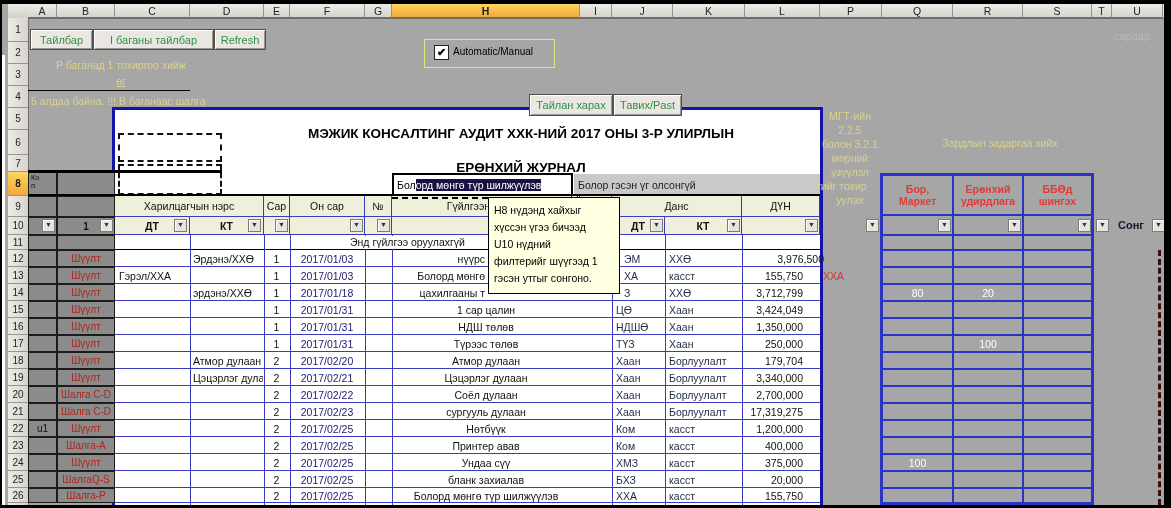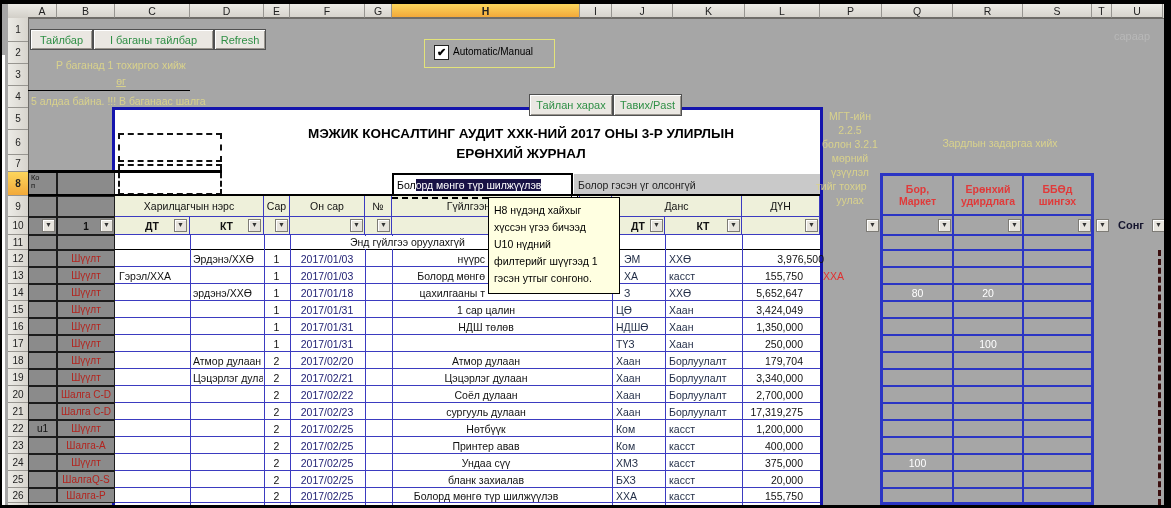--- a/index.html
+++ b/index.html
@@ -74,21 +74,21 @@
   <div class="cbox">✔</div>
   <div class="cblabel">Automatic/Manual</div>
 
   <div class="ynote" style="left:28px;top:59px;width:186px;text-align:center;">P  баганад 1 тохиргоо хийж</div>
   <div class="ynote" style="left:28px;top:75px;width:186px;text-align:center;text-decoration:underline;">өг</div>
   <div class="blk" style="left:28px;top:90px;width:162px;height:1px;"></div>
   <div class="ynote" style="left:31px;top:95px;">5 алдаа байна. !!! B баганаас шалга</div>
 
   <div class="tbl"></div>
   <div class="title" style="top:126px;">МЭЖИК КОНСАЛТИНГ АУДИТ ХХК-НИЙ 2017 ОНЫ 3-Р УЛИРЛЫН</div>
-  <div class="title" style="top:146px;">ЕРӨНХИЙ ЖУРНАЛ</div>
+  <div class="title" style="top:160px;">ЕРӨНХИЙ ЖУРНАЛ</div>
   <div class="dashbox" style="left:118px;top:133px;width:104px;height:29px;"></div>
   <div class="dashbox" style="left:118px;top:164px;width:104px;height:31px;"></div>
 
   <div class="neigh">Болор  гэсэн үг олсонгүй</div>
   <div class="h8">
       <span>Бол</span>
       <span class="sel">орд мөнгө түр шилжүүлэв</span>
     </div>
   <div class="ants"></div>
   <div class="handle"></div>
@@ -249,21 +249,21 @@
     <div class="pflag" style="left: 823px; top: 267px; height: 17px;">ХХА</div>
     <div class="abc" style="left: 28px; top: 284px; width: 29px; height: 17px;"></div>
     <div class="abc bred" style="left: 57px; top: 284px; width: 58px; height: 17px;">Шүүлт</div>
     <div class="band" style="left: 115px; top: 284px; width: 705px; height: 17px;"></div>
     <div class="dc l" style="left: 190px; top: 284px; width: 73px; height: 17px;">эрдэнэ/ХХӨ</div>
     <div class="dc c" style="left: 264px; top: 284px; width: 25px; height: 17px;">1</div>
     <div class="dc c date" style="left: 290px; top: 284px; width: 74px; height: 17px;">2017/01/18</div>
     <div class="dc r" style="left: 392px; top: 284px; width: 95px; height: 17px;">цахилгааны т</div>
     <div class="dc l acc" style="left: 621px; top: 284px; width: 44px; height: 17px;">З</div>
     <div class="dc l acc" style="left: 666px; top: 284px; width: 75px; height: 17px;">ХХӨ</div>
-    <div class="dc r amt" style="left: 742px; top: 284px; width: 77px; height: 17px;">5,652,647</div>
+    <div class="dc r amt" style="left: 742px; top: 284px; width: 77px; height: 17px;">3,712,799</div>
     <div class="abc" style="left: 28px; top: 301px; width: 29px; height: 17px;"></div>
     <div class="abc bred" style="left: 57px; top: 301px; width: 58px; height: 17px;">Шүүлт</div>
     <div class="band" style="left: 115px; top: 301px; width: 705px; height: 17px;"></div>
     <div class="dc c" style="left: 264px; top: 301px; width: 25px; height: 17px;">1</div>
     <div class="dc c date" style="left: 290px; top: 301px; width: 74px; height: 17px;">2017/01/31</div>
     <div class="dc c" style="left: 392px; top: 301px; width: 188px; height: 17px;">1 сар цалин</div>
     <div class="dc l acc" style="left: 613px; top: 301px; width: 51px; height: 17px;">ЦӨ</div>
     <div class="dc l acc" style="left: 666px; top: 301px; width: 75px; height: 17px;">Хаан</div>
     <div class="dc r amt" style="left: 742px; top: 301px; width: 77px; height: 17px;">3,424,049</div>
     <div class="abc" style="left: 28px; top: 318px; width: 29px; height: 17px;"></div>
@@ -273,20 +273,21 @@
     <div class="dc c date" style="left: 290px; top: 318px; width: 74px; height: 17px;">2017/01/31</div>
     <div class="dc c" style="left: 392px; top: 318px; width: 188px; height: 17px;">НДШ төлөв</div>
     <div class="dc l acc" style="left: 613px; top: 318px; width: 51px; height: 17px;">НДШӨ</div>
     <div class="dc l acc" style="left: 666px; top: 318px; width: 75px; height: 17px;">Хаан</div>
     <div class="dc r amt" style="left: 742px; top: 318px; width: 77px; height: 17px;">1,350,000</div>
     <div class="abc" style="left: 28px; top: 335px; width: 29px; height: 17px;"></div>
     <div class="abc bred" style="left: 57px; top: 335px; width: 58px; height: 17px;">Шүүлт</div>
     <div class="band" style="left: 115px; top: 335px; width: 705px; height: 17px;"></div>
     <div class="dc c" style="left: 264px; top: 335px; width: 25px; height: 17px;">1</div>
     <div class="dc c date" style="left: 290px; top: 335px; width: 74px; height: 17px;">2017/01/31</div>
+    <div class="dc c" style="left: 392px; top: 335px; width: 188px; height: 17px;">Түрээс төлөв</div>
     <div class="dc l acc" style="left: 613px; top: 335px; width: 51px; height: 17px;">ТҮЗ</div>
     <div class="dc l acc" style="left: 666px; top: 335px; width: 75px; height: 17px;">Хаан</div>
     <div class="dc r amt" style="left: 742px; top: 335px; width: 77px; height: 17px;">250,000</div>
     <div class="abc" style="left: 28px; top: 352px; width: 29px; height: 17px;"></div>
     <div class="abc bred" style="left: 57px; top: 352px; width: 58px; height: 17px;">Шүүлт</div>
     <div class="band" style="left: 115px; top: 352px; width: 705px; height: 17px;"></div>
     <div class="dc l" style="left: 190px; top: 352px; width: 73px; height: 17px;">Атмор дулаан</div>
     <div class="dc c" style="left: 264px; top: 352px; width: 25px; height: 17px;">2</div>
     <div class="dc c date" style="left: 290px; top: 352px; width: 74px; height: 17px;">2017/02/20</div>
     <div class="dc c" style="left: 392px; top: 352px; width: 188px; height: 17px;">Атмор дулаан</div>

